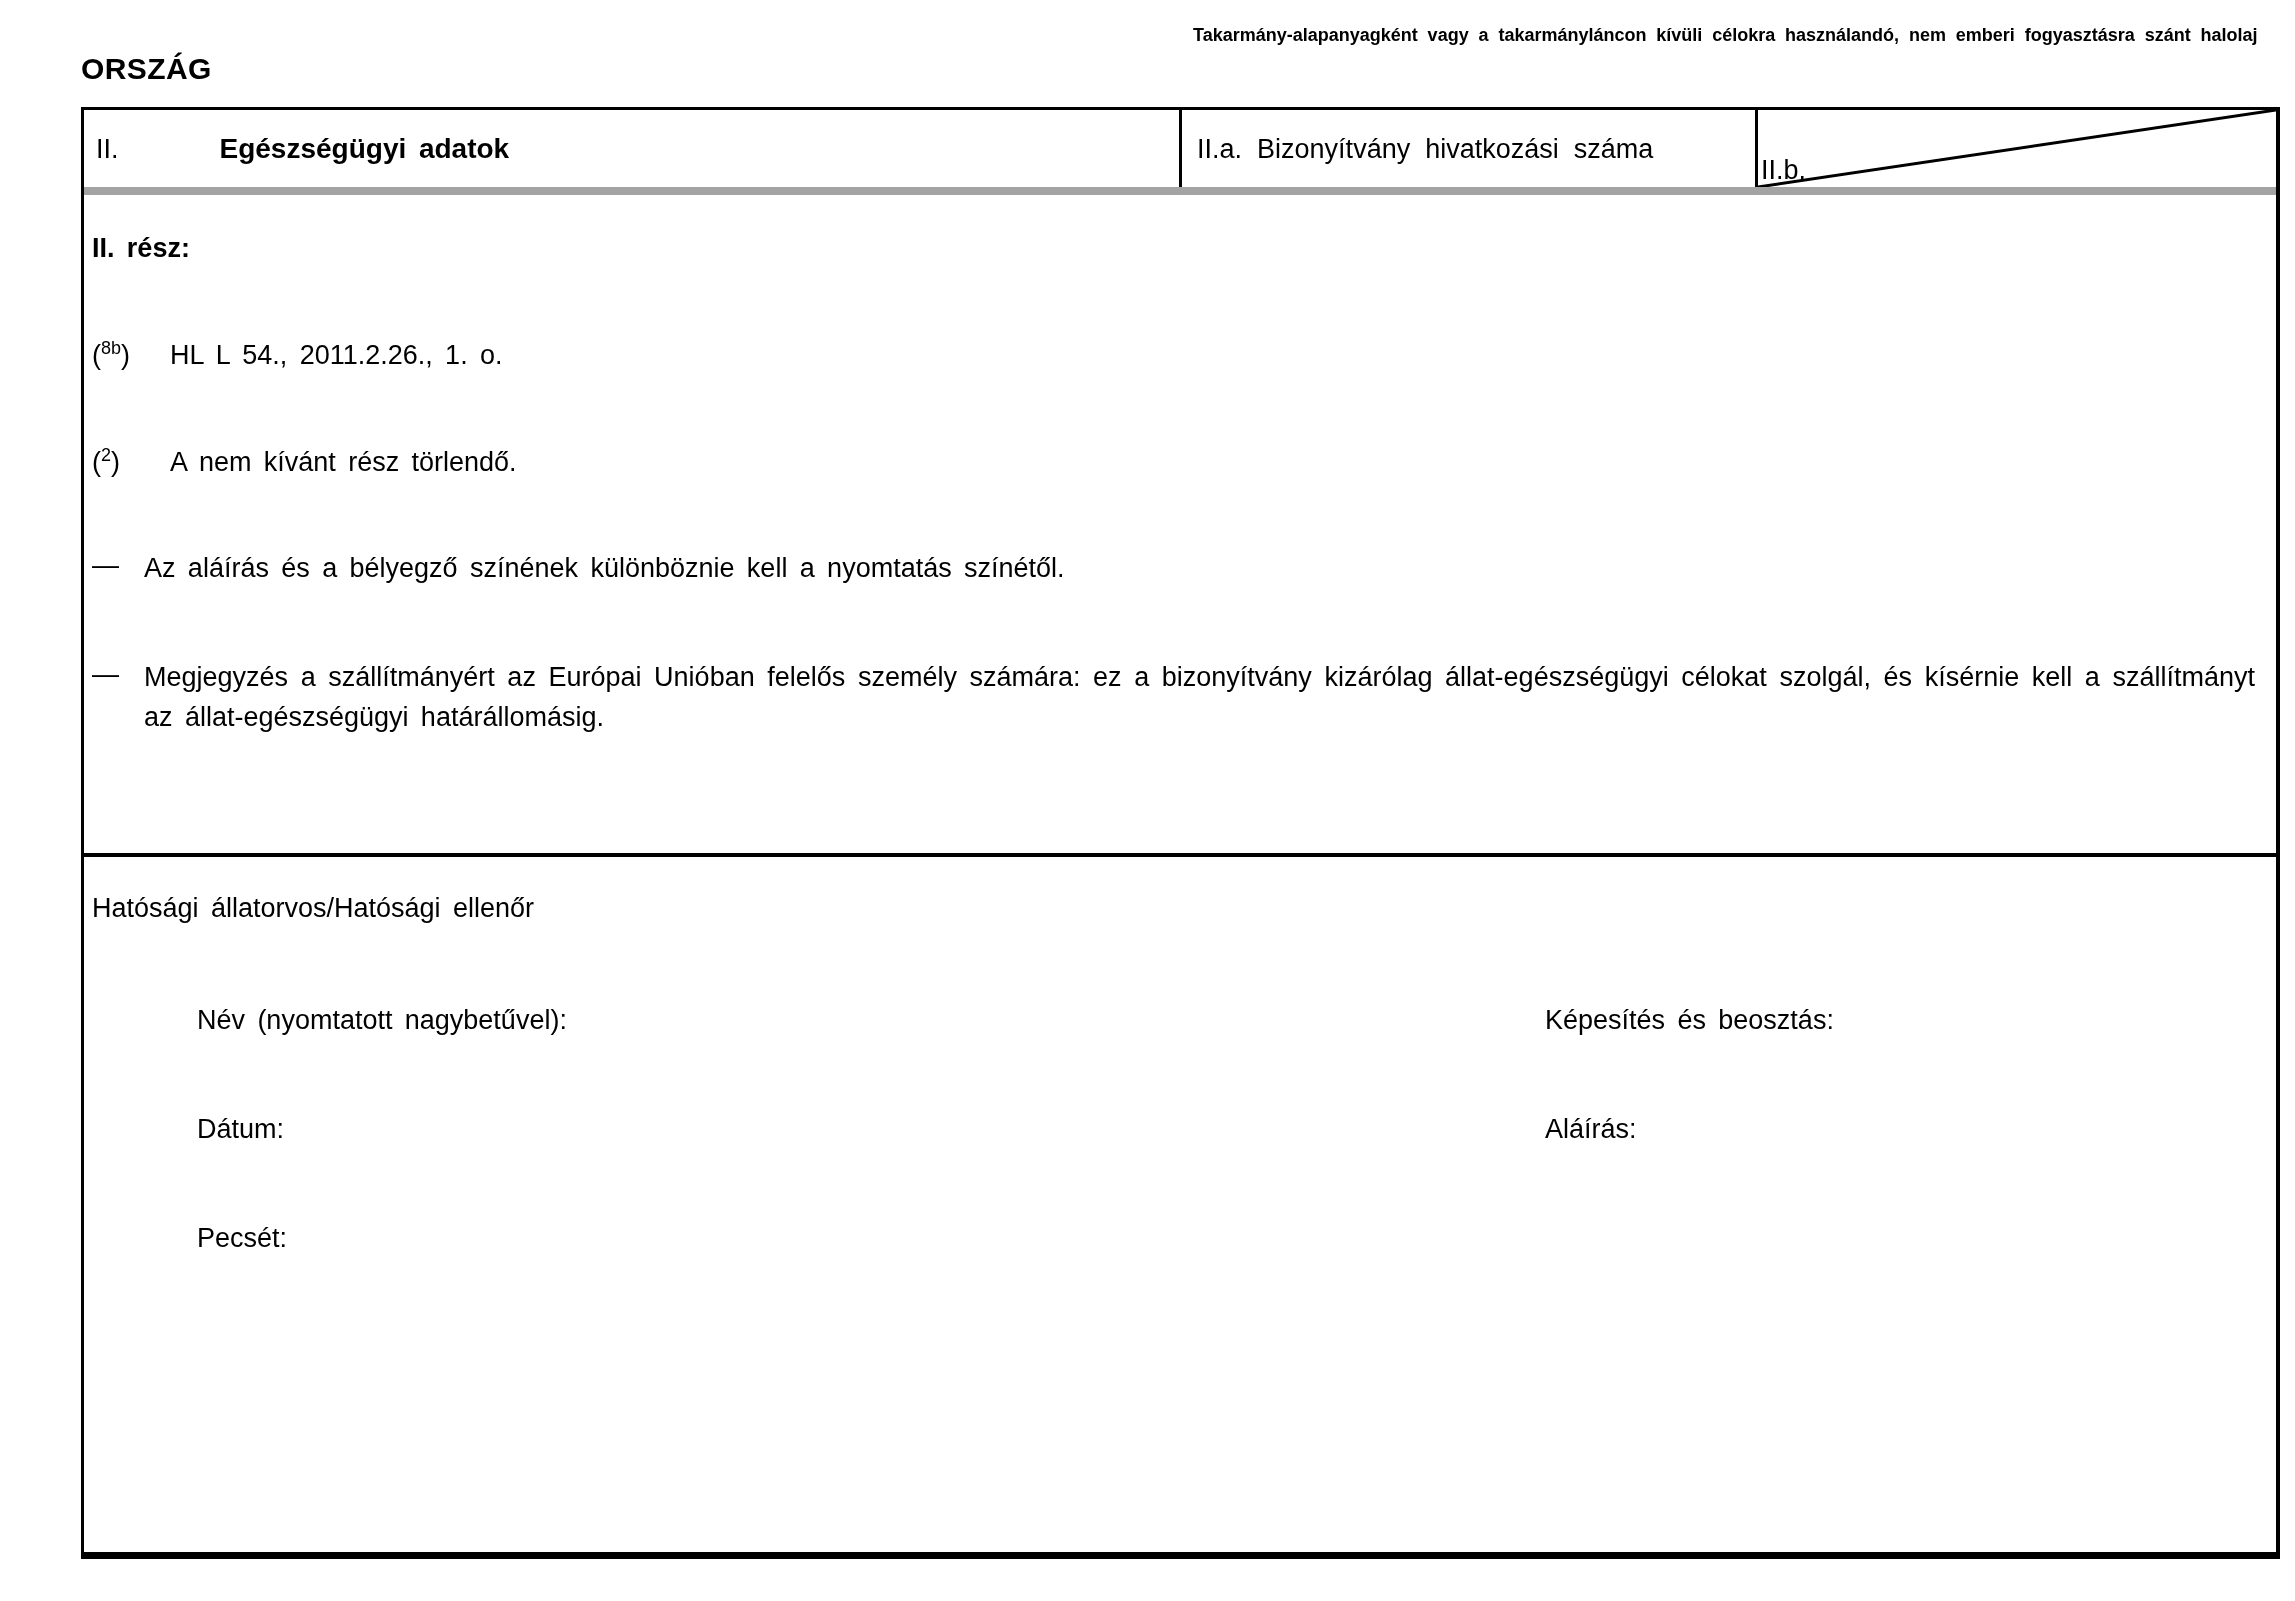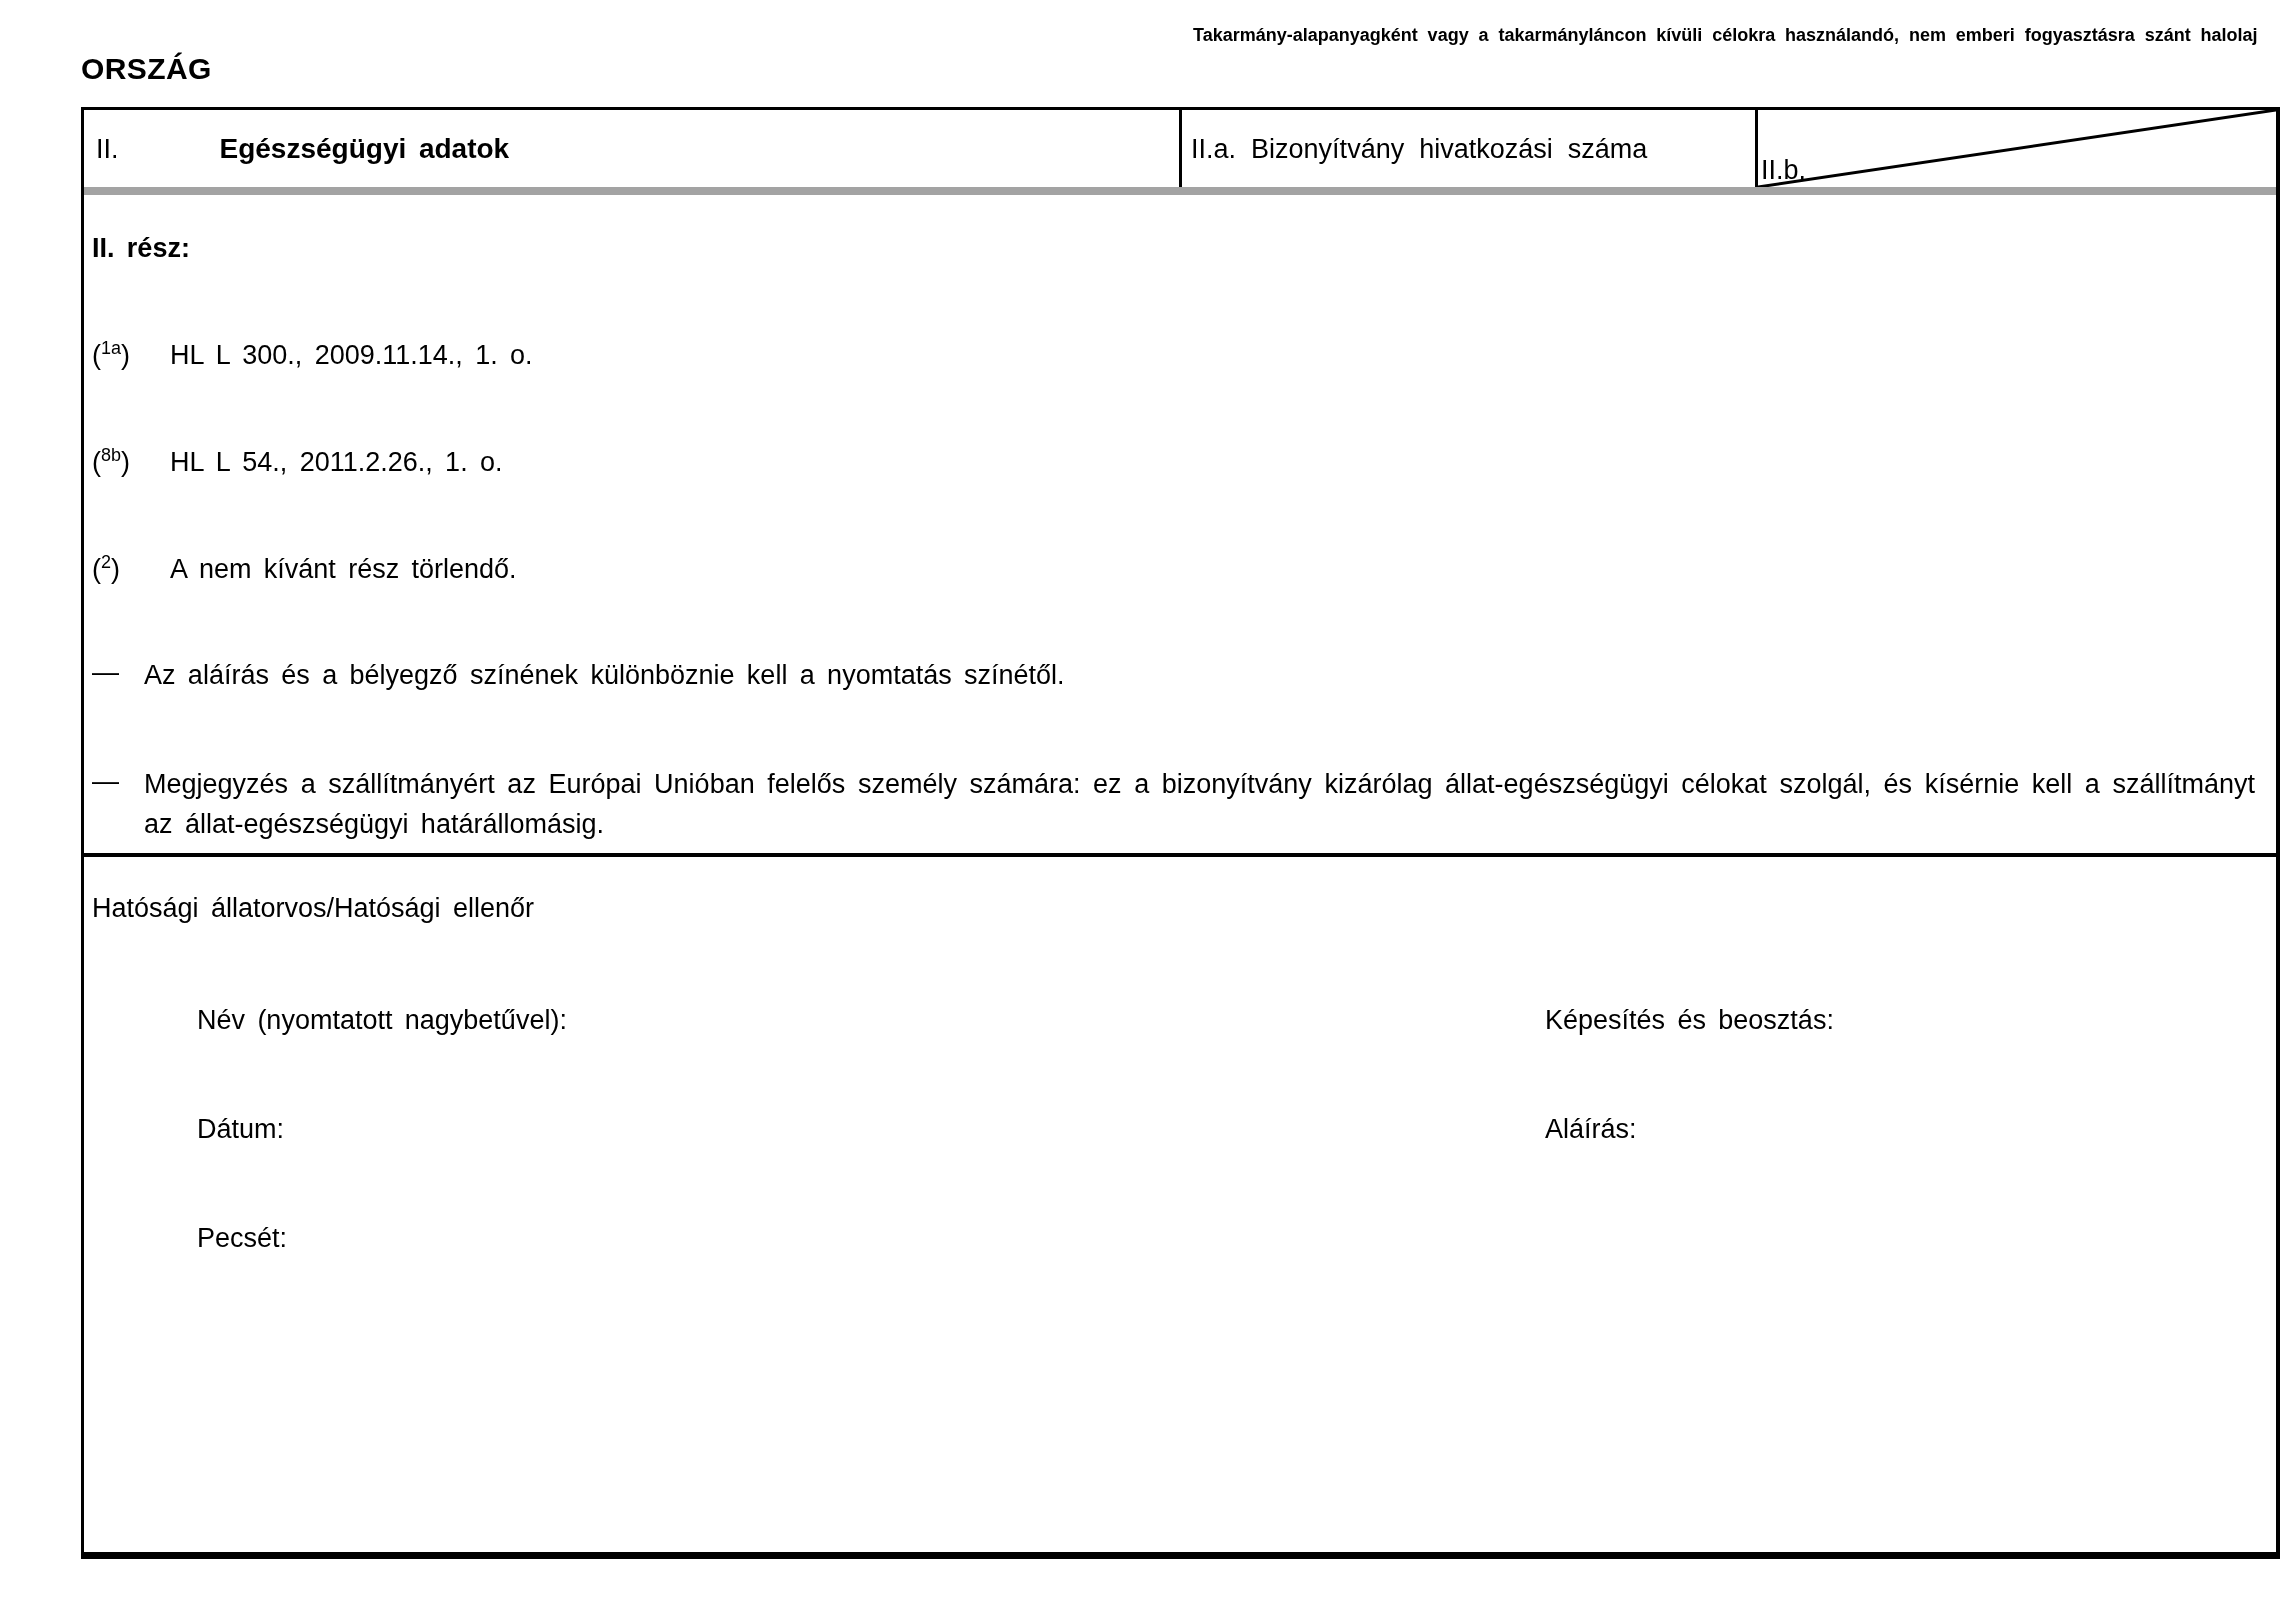--- a/index.html
+++ b/index.html
@@ -56,21 +56,21 @@
     display: flex;
     border-bottom: 8px solid #a3a3a3;
   }
   .hcell { box-sizing: border-box; display: flex; align-items: center; }
   .hcell-main { width: 1098px; border-right: 3.2px solid #000; }
   .part-no { margin-left: 12px; }
   .part-title { margin-left: 101px; font-weight: 700; font-size: 28px; }
   .hcell-ref {
     width: 576px;
     border-right: 3.2px solid #000;
-    padding-left: 9px;
+    padding-left: 15px;
     word-spacing: 0.28em;
     align-items: center;
   }
   .hcell-iib { flex: 1; position: relative; padding-left: 3px; align-items: flex-end; }
   .diag-svg { position: absolute; left: 0; top: 0; width: 100%; height: 100%; display: block; }
 
   
   .notes-section {
     flex: 0 0 662px;
     box-sizing: border-box;
@@ -127,24 +127,20 @@
         <span>II.b.</span>
         <svg class="diag-svg" viewBox="0 0 633 95" preserveAspectRatio="none" aria-hidden="true">
           <line x1="0" y1="95" x2="633" y2="0" stroke="#000000" stroke-width="3" vector-effect="non-scaling-stroke"></line>
         </svg>
       </div>
     </div>
 
     <div class="notes-section">
       <div class="part-label">II. rész:</div>
 
-      <div class="fn">
-        <span class="fn-marker"><span>(</span><sup>1a</sup><span>)</span></span>
-        <span class="fn-text">HL L 300., 2009.11.14., 1. o.</span>
-      </div>
 
       <div class="fn">
         <span class="fn-marker"><span>(</span><sup>8b</sup><span>)</span></span>
         <span class="fn-text">HL L 54., 2011.2.26., 1. o.</span>
       </div>
 
       <div class="fn">
         <span class="fn-marker"><span>(</span><sup>2</sup><span>)</span></span>
         <span class="fn-text">A nem kívánt rész törlendő.</span>
       </div>

